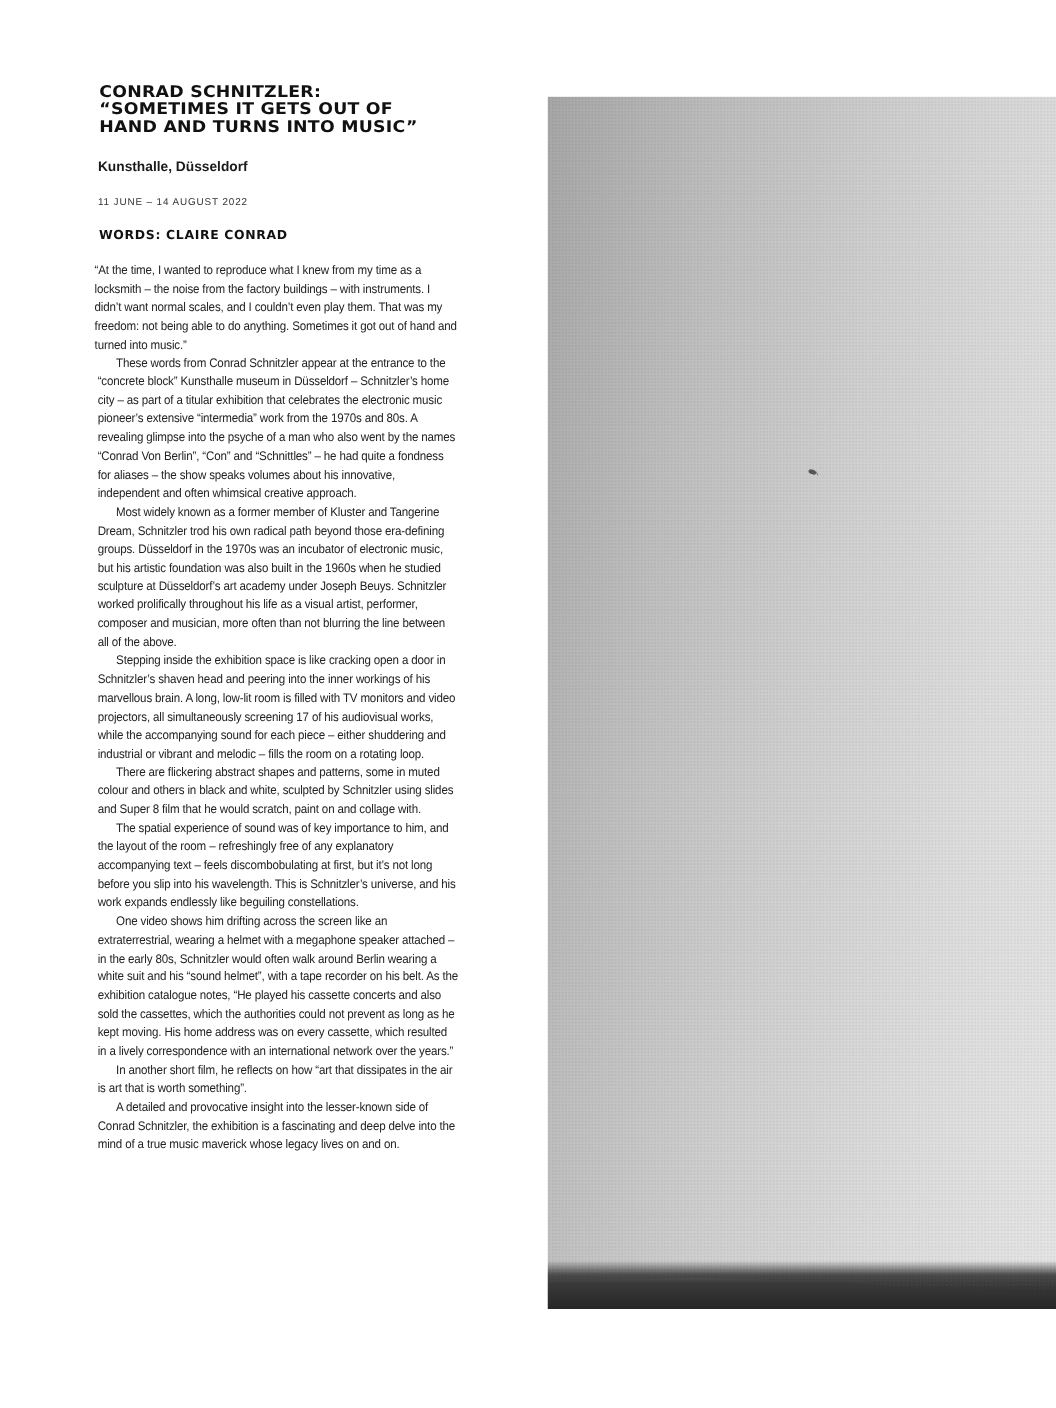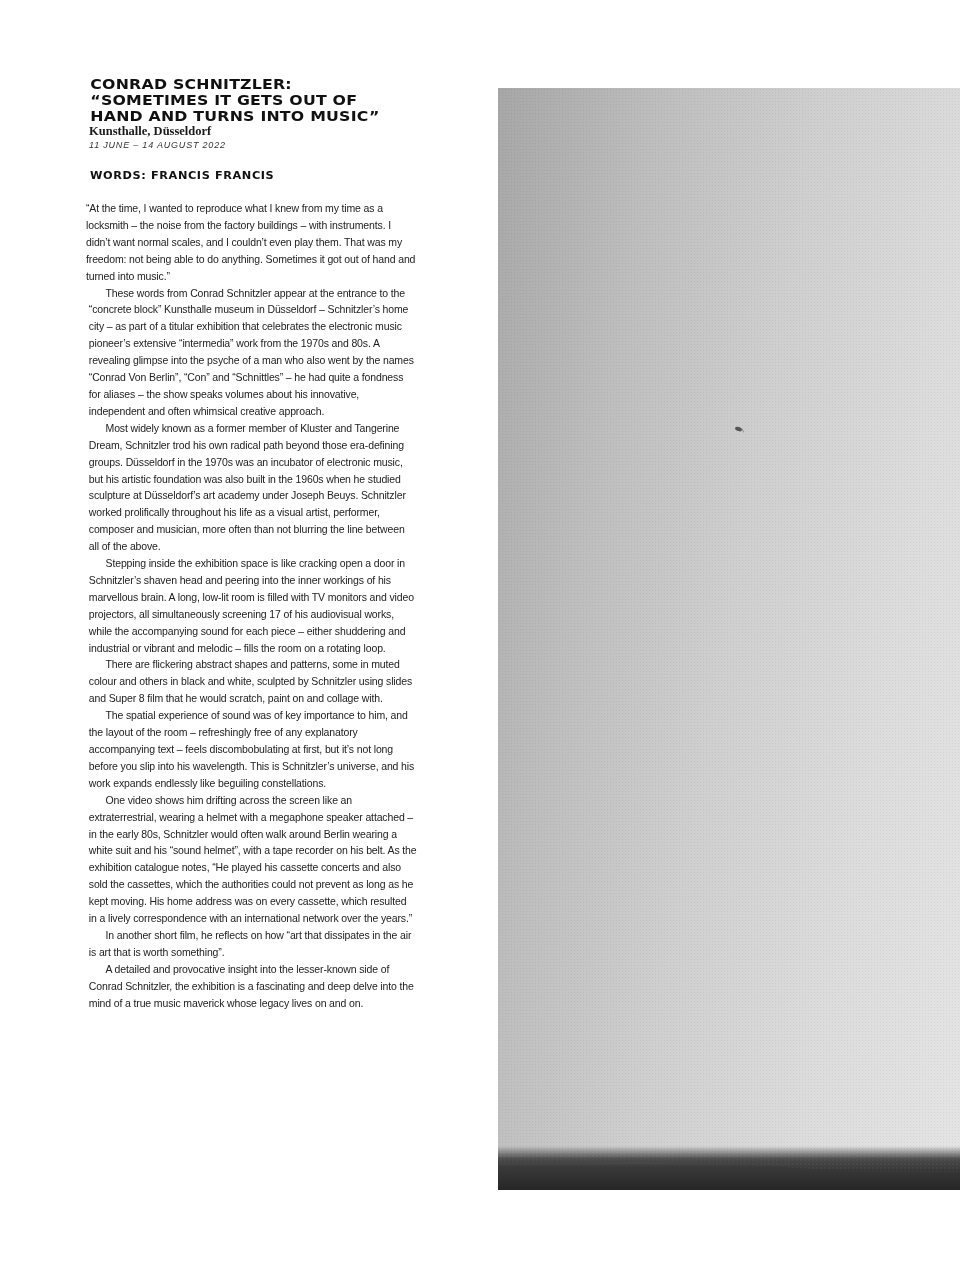--- a/index.html
+++ b/index.html
@@ -13,26 +13,25 @@
   }
   .title {
     margin:0; padding-left:4px;
     font-family:"DejaVu Sans", sans-serif;
     font-weight:bold; font-size:14.6px; line-height:16px;
     letter-spacing:0.2px; color:#111;
     transform:scaleX(1.08); transform-origin:left;
   }
   .title span { display:block; }
   .venue {
-    margin:0 0 0 3px; font-size:12.5px; font-weight:bold; color:#1a1a1a;font-family:Liberation Serif, serif;
+    margin:20px 0 0 3px; font-size:12.5px; font-weight:bold; color:#1a1a1a;
   }
   .dates {
-    margin:1px 0 0 3px; font-size:9px; letter-spacing:0.8px; color:#333;
+    margin:20px 0 0 3px; font-size:9px; letter-spacing:0.8px; color:#333;
     font-family:"Liberation Sans Narrow","Liberation Sans", sans-serif;
-    font-style:italic;
   }
   .byline {
     margin:19px 0 0 4px;
     font-family:"DejaVu Sans", sans-serif;
     font-weight:bold; font-size:11.3px; letter-spacing:0.6px; color:#111;
   }
   .body {
     margin-top:18px;
     font-size:11.3px; line-height:16.9px; color:#222;
     letter-spacing:-0.15px;
@@ -74,21 +73,21 @@
 <body>
 
 <div class="article">
   <h1 class="title">
     <span>CONRAD SCHNITZLER:</span>
     <span>“SOMETIMES IT GETS OUT OF</span>
     <span>HAND AND TURNS INTO MUSIC”</span>
   </h1>
   <div class="venue">Kunsthalle, Düsseldorf</div>
   <div class="dates">11 JUNE – 14 AUGUST 2022</div>
-  <div class="byline">WORDS: FRANCIS FRANCIS</div>
+  <div class="byline">WORDS: CLAIRE CONRAD</div>
 
   <div class="body">
     <p class="first">“At the time, I wanted to reproduce what I knew from my time as a locksmith – the noise from the factory buildings – with instruments. I didn’t want normal scales, and I couldn’t even play them. That was my freedom: not being able to do anything. Sometimes it got out of hand and turned into music.”</p>
     <p>These words from Conrad Schnitzler appear at the entrance to the “concrete block” Kunsthalle museum in Düsseldorf – Schnitzler’s home city – as part of a titular exhibition that celebrates the electronic music pioneer’s extensive “intermedia” work from the 1970s and 80s. A revealing glimpse into the psyche of a man who also went by the names “Conrad Von Berlin”, “Con” and “Schnittles” – he had quite a fondness for aliases – the show speaks volumes about his innovative, independent and often whimsical creative approach.</p>
     <p>Most widely known as a former member of Kluster and Tangerine Dream, Schnitzler trod his own radical path beyond those era-defining groups. Düsseldorf in the 1970s was an incubator of electronic music, but his artistic foundation was also built in the 1960s when he studied sculpture at Düsseldorf’s art academy under Joseph Beuys. Schnitzler worked prolifically throughout his life as a visual artist, performer, composer and musician, more often than not blurring the line between all of the above.</p>
     <p>Stepping inside the exhibition space is like cracking open a door in Schnitzler’s shaven head and peering into the inner workings of his marvellous brain. A long, low-lit room is filled with TV monitors and video projectors, all simultaneously screening 17 of his audiovisual works, while the accompanying sound for each piece – either shuddering and industrial or vibrant and melodic – fills the room on a rotating loop.</p>
     <p>There are flickering abstract shapes and patterns, some in muted colour and others in black and white, sculpted by Schnitzler using slides and Super 8 film that he would scratch, paint on and collage with.</p>
     <p>The spatial experience of sound was of key importance to him, and the layout of the room – refreshingly free of any explanatory accompanying text – feels discombobulating at first, but it’s not long before you slip into his wavelength. This is Schnitzler’s universe, and his work expands endlessly like beguiling constellations.</p>
     <p>One video shows him drifting across the screen like an extraterrestrial, wearing a helmet with a megaphone speaker attached – in the early 80s, Schnitzler would often walk around Berlin wearing a white suit and his “sound helmet”, with a tape recorder on his belt. As the exhibition catalogue notes, “He played his cassette concerts and also sold the cassettes, which the authorities could not prevent as long as he kept moving. His home address was on every cassette, which resulted in a lively correspondence with an international network over the years.”</p>
     <p>In another short film, he reflects on how “art that dissipates in the air is art that is worth something”.</p>

